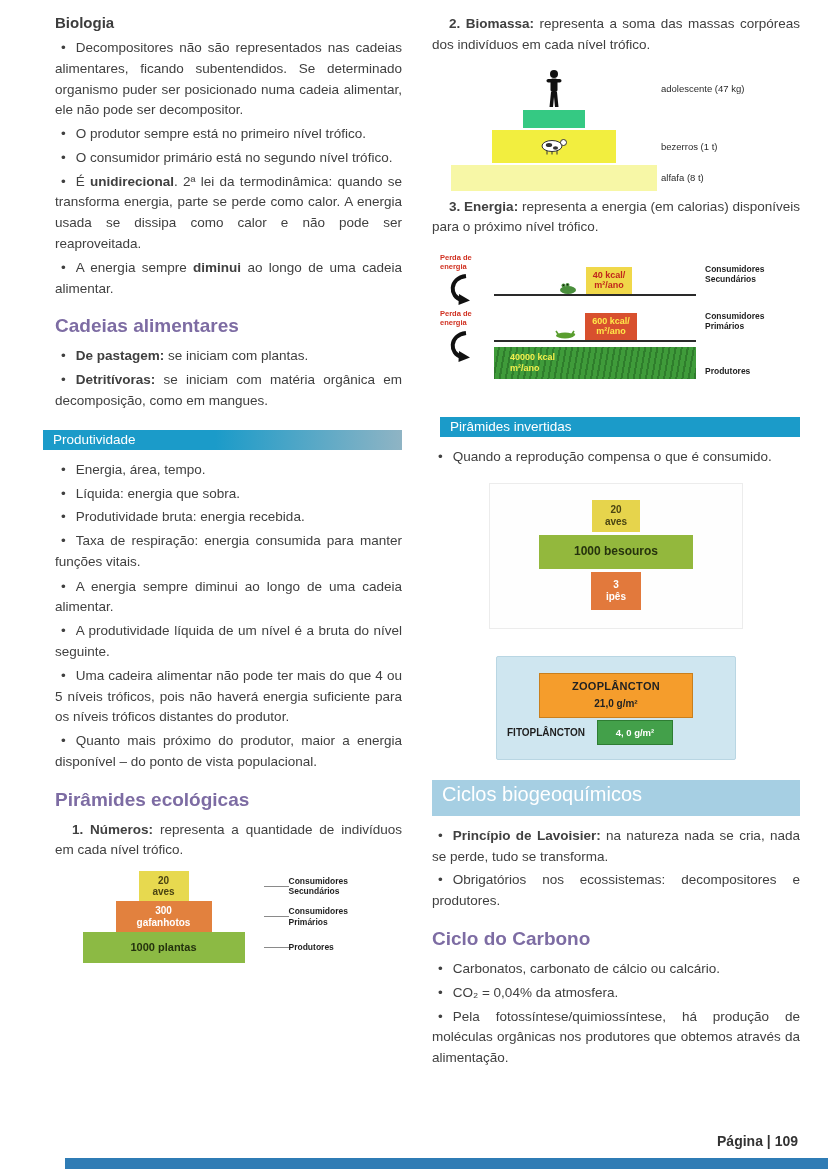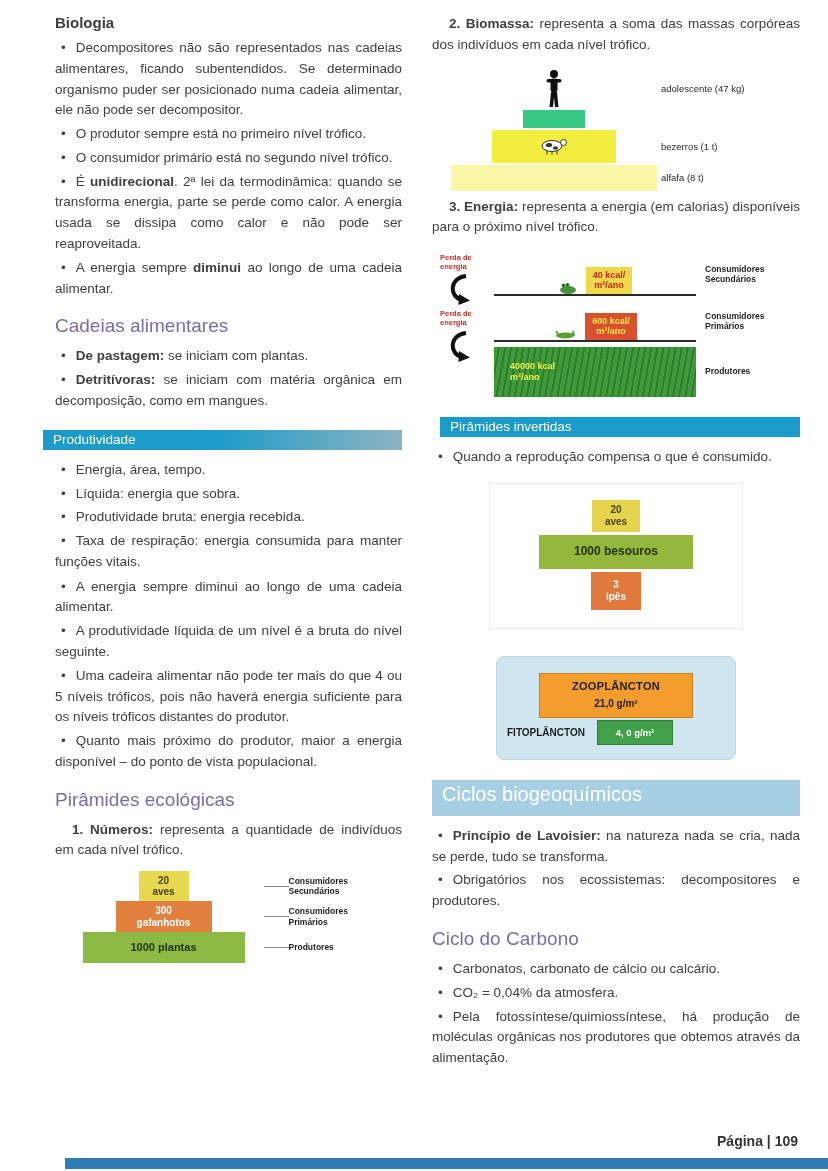--- a/index.html
+++ b/index.html
@@ -9,21 +9,21 @@
     font-family:"Liberation Sans","DejaVu Sans",sans-serif;
     color:#404040;
   }
   .page { position:relative; width:828px; height:1171px; overflow:hidden; background:#fff; }
   .columns { display:flex; gap:30px; padding:14px 28px 0 55px; }
   .col-left  { width:347px; flex:none; }
   .col-right { width:368px; flex:none; }
 
   .doc-title { font-size:15px; font-weight:bold; color:#3d3d3d; margin-bottom:7px; }
 
-  .purple-heading { font-size:19px; font-weight:400; color:#7d6ca3; margin:16px 0 9px; }
+  .purple-heading { font-size:19px; font-weight:700; color:#7d6ca3; margin:16px 0 9px; }
 
   ul.bullets { list-style:none; margin-bottom:4px; }
   ul.bullets li {
     font-size:13.5px; line-height:1.54; text-align:justify;
     text-indent:6px; margin-bottom:3px; color:#404040;
   }
   ul.bullets li::before { content:"•"; margin-right:10px; }
   .b { font-weight:bold; }
 
   .banner-blue {
@@ -72,38 +72,38 @@
   .energy { display:flex; width:362px; margin:12px 0 14px 4px; }
   .en-left { width:58px; display:flex; flex-direction:column; align-items:flex-start; padding-top:2px; }
   .loss { color:#d03020; font-size:7.5px; font-weight:bold; line-height:1.15; white-space:pre-line; margin:2px 0 0 4px; }
   .en-arrow { margin:1px 0 2px 8px; }
   .en-bars { width:202px; }
   .en-row { height:46px; border-bottom:2px solid #2a2a2a; display:flex; align-items:flex-end; justify-content:center; gap:8px; }
   .en-value { font-size:9px; font-weight:bold; white-space:pre-line; text-align:center; line-height:1.2; padding:3px 7px; }
   .en-v1 { background:#f0d84a; color:#c0251c; }
   .en-v2 { background:#d8502e; color:#ffe94a; }
   .en-grass {
-    height:50px; margin-top:5px;
+    height:32px; margin-top:5px;
     background:repeating-linear-gradient(100deg,#3f9b3a 0 4px,#2f7d2c 4px 6px);
     color:#f3ef4e; display:flex; align-items:center; padding-left:16px;
     font-size:9px; font-weight:bold; white-space:pre-line; line-height:1.25;
   }
   .en-labels { width:102px; display:flex; flex-direction:column; }
   .en-label { display:flex; align-items:center; padding-left:9px; font-size:8.5px; font-weight:bold; white-space:pre-line; line-height:1.25; color:#1f1f1f; }
   .en-label.l1 { height:48px; } .en-label.l2 { height:46px; } .en-label.l3 { height:55px; }
 
   
   .inv { width:252px; margin:16px auto 0; display:flex; flex-direction:column; align-items:center; gap:3px; padding:16px 0 18px; background:#fefefe; box-shadow:0 0 0 1px #ececec; }
   .inv-box { display:flex; align-items:center; justify-content:center; text-align:center; font-weight:bold; white-space:pre-line; line-height:1.15; }
   .inv-1 { width:48px;  height:32px; background:#e6d44c; color:#4a4412; font-size:10px; }
   .inv-2 { width:154px; height:34px; background:#93b83d; color:#26330d; font-size:12px; }
   .inv-3 { width:50px;  height:38px; background:#e2793c; color:#ffffff; font-size:10px; }
 
   
-  .plank { width:240px; margin:28px auto 0; background:#cfe6f0; border:1px solid #b9d6e3; border-radius:8px; padding:16px 10px 14px; }
+  .plank { width:240px; margin:28px auto 0; background:#cfe6f0; border:1px solid #b9d6e3; border-radius:2px; padding:16px 10px 14px; }
   .plank-zoo { width:154px; margin:0 auto; background:#f59d2c; border:1px solid #c97f1d; text-align:center; padding:6px 0 8px; color:#222; }
   .plank-zoo .t { font-size:11px; font-weight:bold; letter-spacing:0.3px; }
   .plank-zoo .v { font-size:10px; font-weight:bold; margin-top:6px; }
   .plank-fito-row { display:flex; align-items:center; justify-content:flex-start; gap:12px; margin-top:2px; }
   .plank-fito-label { font-size:10px; font-weight:bold; color:#1e1e1e; }
   .plank-fito-box { width:76px; padding:6px 0; background:#43a04a; border:1px solid #2e7d33; color:#fff; text-align:center; font-size:9.5px; font-weight:bold; }
 
   .page-number { position:absolute; right:30px; bottom:22px; font-size:14px; font-weight:bold; color:#333; }
   .bottom-bar { position:absolute; left:65px; right:0; bottom:2px; height:11px; background:#2f7cb5; }
 </style>

